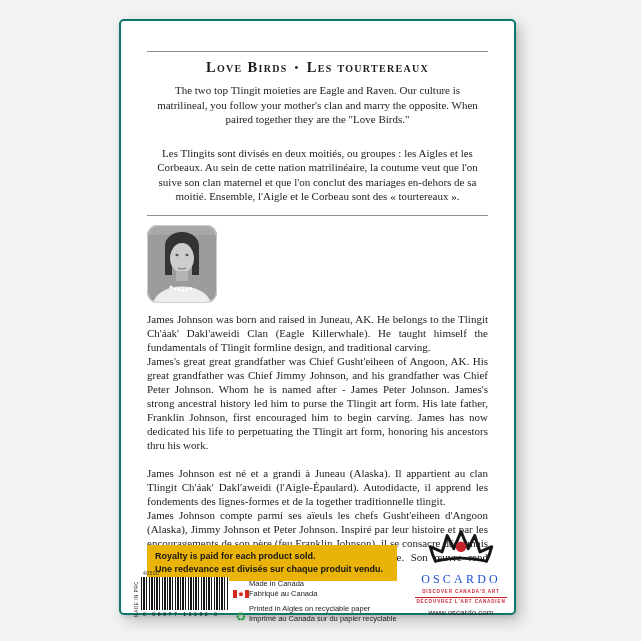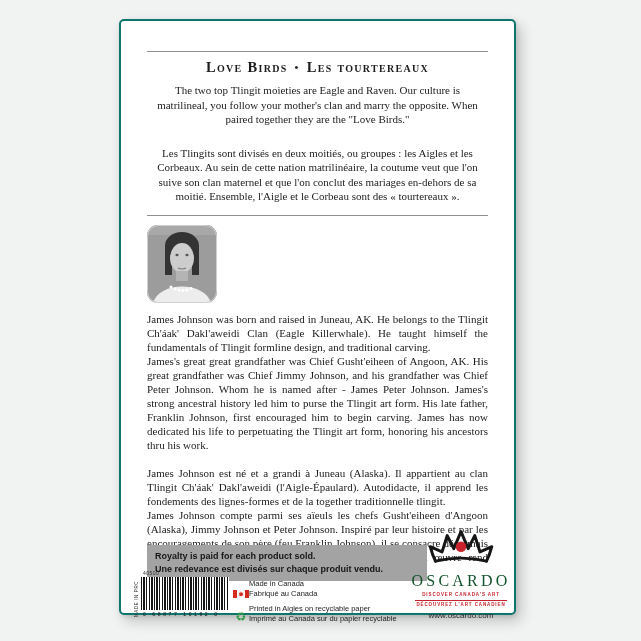--- a/index.html
+++ b/index.html
@@ -29,22 +29,22 @@
   .artist-row{margin-top:9px;display:flex;gap:18px;align-items:flex-start;}
   .portrait{flex:0 0 auto;display:block;}
   .artist-meta{padding-top:2px;}
   .artist-label{font-style:italic;font-size:11px;line-height:13.5px;}
   .artist-name{font-variant:small-caps;font-size:16px;letter-spacing:1.6px;margin-top:3px;font-weight:600;}
   .signature-wrap{margin-top:1px;margin-left:4px;display:flex;align-items:flex-start;}
   .sig-reg{font-size:6px;font-family:"Liberation Sans",sans-serif;margin-top:14px;margin-left:2px;}
   .bio{font-size:11px;line-height:14px;text-align:justify;margin-top:9px;}
   .bio-fr{margin-top:14px;}
   .royalty-box{
-    position:absolute;left:26px;top:524px;width:280px;box-sizing:border-box;
-    background:#a3a3a3;padding:5px 8px 6px 8px;
+    position:absolute;left:26px;top:524px;width:250px;box-sizing:border-box;
+    background:#eab308;padding:5px 8px 6px 8px;
     font-family:"Liberation Sans",sans-serif;font-weight:bold;
     font-size:9px;line-height:12.5px;color:#161616;
   }
   .barcode-group{position:absolute;left:13px;top:549px;font-family:"Liberation Sans",sans-serif;}
   .item-number{font-size:5px;color:#333;margin-left:9px;letter-spacing:.5px;}
   .barcode-row{display:flex;align-items:stretch;margin-top:1px;}
   .made-in-prc{
     writing-mode:vertical-rl;transform:rotate(180deg);
     font-size:4.5px;letter-spacing:.6px;color:#333;margin-right:2px;
   }
@@ -62,21 +62,21 @@
   .canada-row{display:flex;align-items:flex-end;margin-bottom:6px;}
   .canada-row .txt{font-size:7.5px;line-height:9.5px;color:#222;}
   .flag-icon{margin-top:1px;display:block;}
   .recycle-icon{
     color:#2f9b47;font-size:12px;line-height:12px;width:16px;text-align:center;
     font-family:"DejaVu Sans",sans-serif;
   }
   .oscardo-block{position:absolute;left:286px;top:505px;width:108px;text-align:center;}
   .oscardo-leaf{display:block;margin:0 auto;}
   .oscardo-name{
-    font-size:16px;letter-spacing:3.2px;color:#14532d;margin-top:2px;
+    font-size:12px;letter-spacing:3.2px;color:#1d4ed8;margin-top:2px;
     font-family:"Liberation Serif",serif;font-weight:500;
   }
   .oscardo-taglines{
     margin:2px 8px 0 8px;font-family:"Liberation Sans",sans-serif;
     font-weight:bold;color:#c8232c;font-size:4.5px;line-height:6.5px;letter-spacing:.9px;
   }
   .oscardo-tagline-en{border-bottom:1px solid #c8232c;padding-bottom:1px;margin-bottom:1px;}
   .oscardo-site{
     margin-top:3px;font-family:"Liberation Sans",sans-serif;font-size:8px;color:#2a2a2a;
   }

